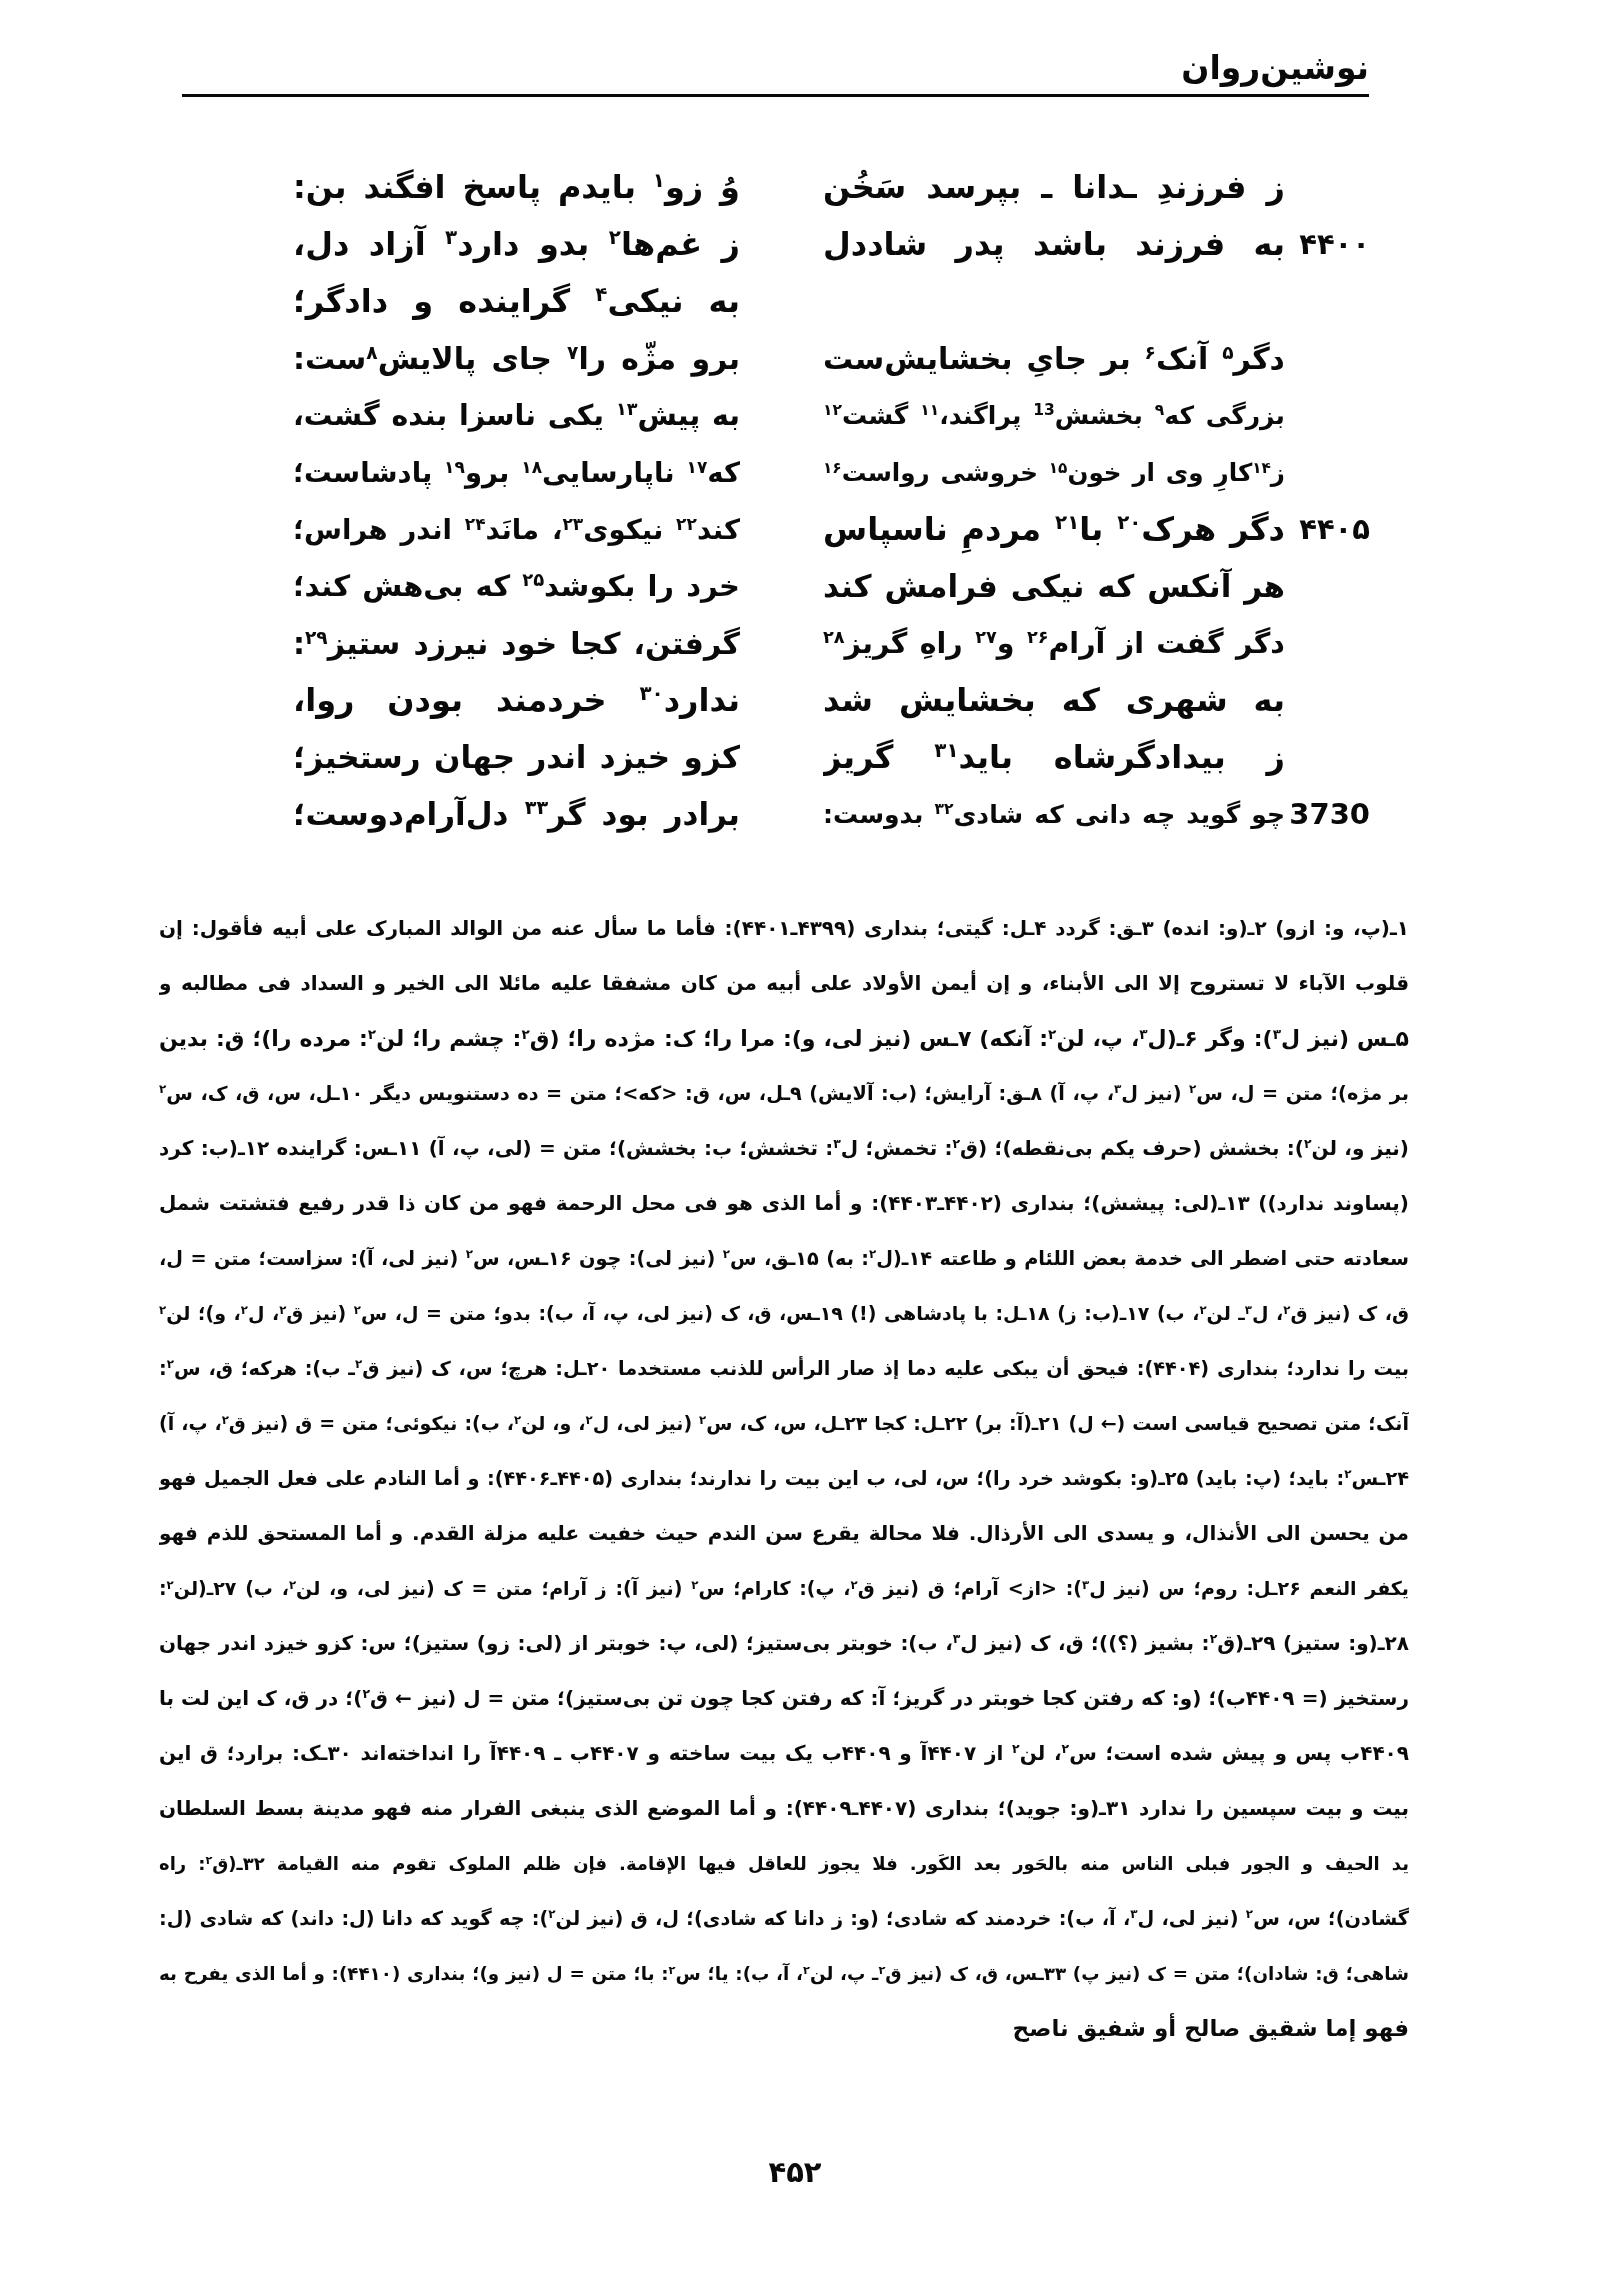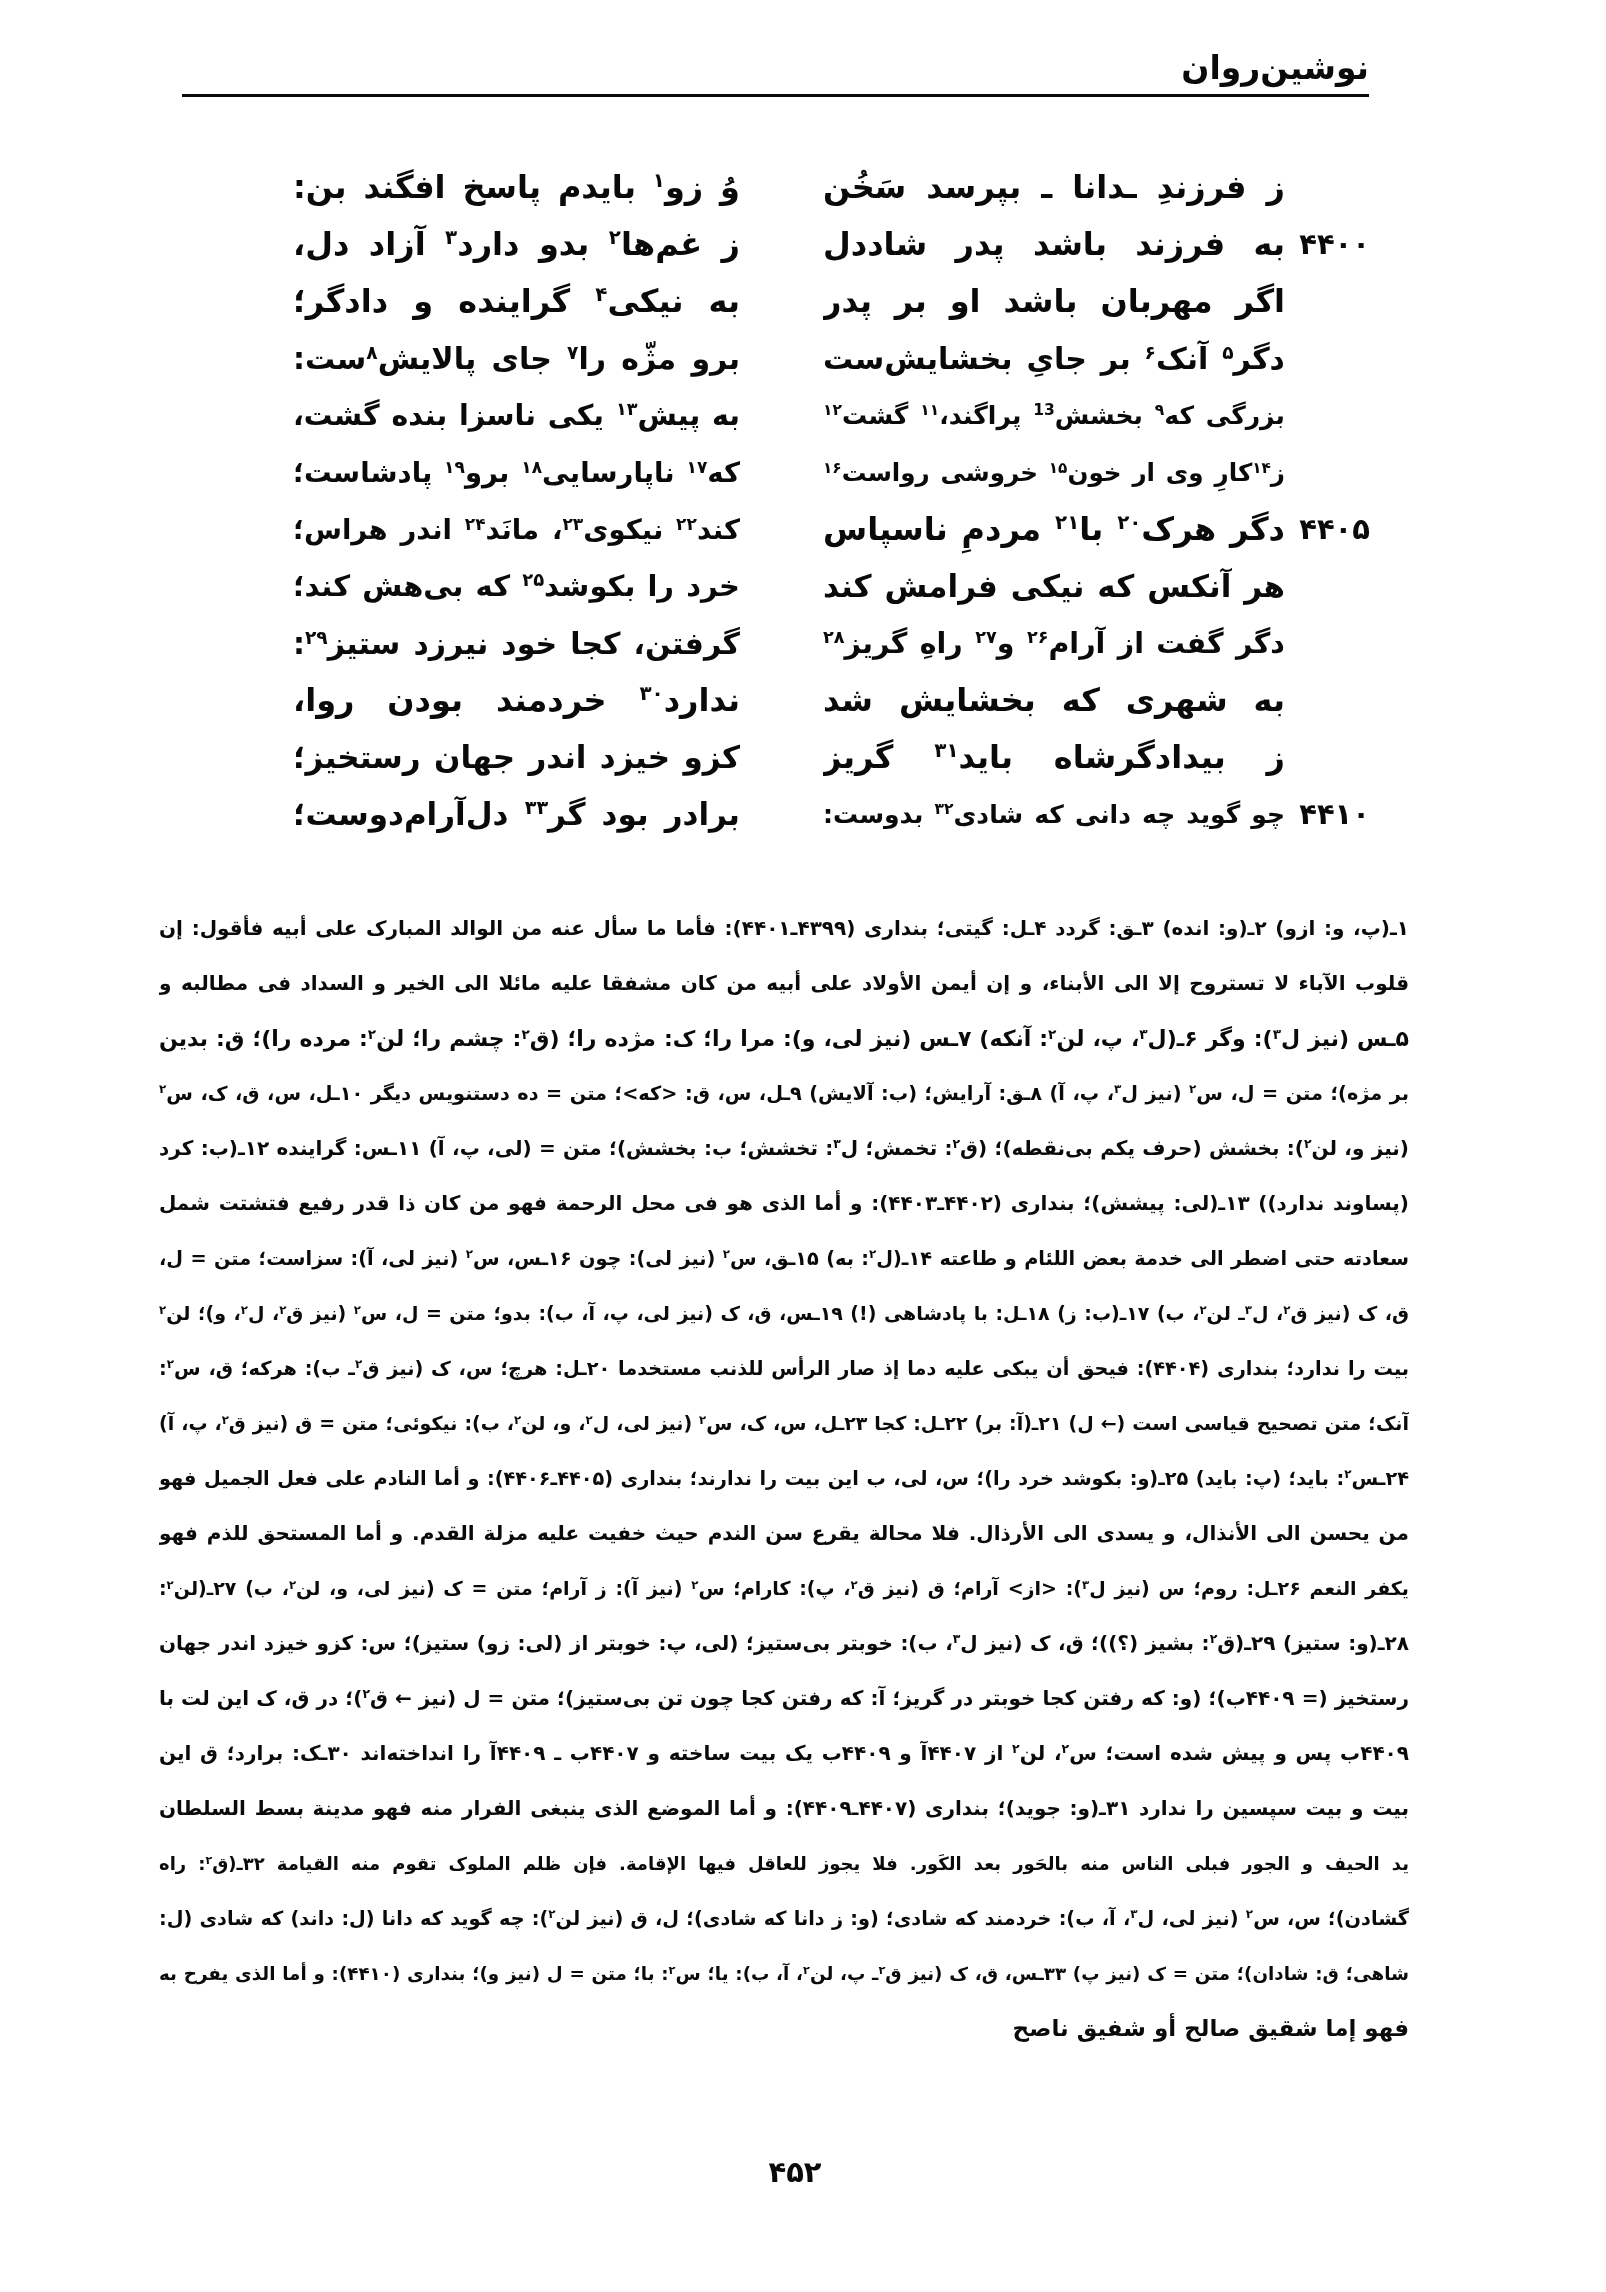--- a/index.html
+++ b/index.html
@@ -119,21 +119,20 @@
     <div class="hem hem-r fit">ز فرزندِ ـدانا ـ بپرسد سَخُن</div>
     <div class="hem hem-l fit">وُ زو<sup>۱</sup> بایدم پاسخ افگند بن:</div>
   </div>
   <div class="verse-row">
     <span class="vnum">۴۴۰۰</span>
     <div class="hem hem-r fit">به فرزند باشد پدر شاددل</div>
     <div class="hem hem-l fit">ز غم‌ها<sup>۲</sup> بدو دارد<sup>۳</sup> آزاد دل،</div>
   </div>
   <div class="verse-row">
     <span class="vnum"></span>
-    <div class="hem hem-r fit">اگر مهربان باشد او بر پدر</div>
     <div class="hem hem-l fit">به نیکی<sup>۴</sup> گراینده و دادگر؛</div>
   </div>
   <div class="verse-row">
     <span class="vnum"></span>
     <div class="hem hem-r fit" style="font-size: 30px;">دگر<sup>۵</sup> آنک<sup>۶</sup> بر جایِ بخشایش‌ست</div>
     <div class="hem hem-l fit" style="font-size: 30px;">برو مژّه را<sup>۷</sup> جای پالایش<sup>۸</sup>ست:</div>
   </div>
   <div class="verse-row">
     <span class="vnum"></span>
     <div class="hem hem-r fit" style="font-size: 25px;">بزرگی که<sup>۹</sup> بخشش<sup>13</sup> پراگند،<sup>۱۱</sup> گشت<sup>۱۲</sup></div>
@@ -163,21 +162,21 @@
     <span class="vnum"></span>
     <div class="hem hem-r fit">به شهری که بخشایش شد پادشا</div>
     <div class="hem hem-l fit">ندارد<sup>۳۰</sup> خردمند بودن روا،</div>
   </div>
   <div class="verse-row">
     <span class="vnum"></span>
     <div class="hem hem-r fit">ز بیدادگرشاه باید<sup>۳۱</sup> گریز</div>
     <div class="hem hem-l fit" style="font-size: 31px;">کزو خیزد اندر جهان رستخیز؛</div>
   </div>
   <div class="verse-row">
-    <span class="vnum">۴۴۱۰</span>
+    <span class="vnum">3730</span>
     <div class="hem hem-r fit" style="font-size: 25px;">چو گوید چه دانی که شادی<sup>۳۲</sup> بدوست:</div>
     <div class="hem hem-l fit" style="font-size: 31px;">برادر بود گر<sup>۳۳</sup> دل‌آرام‌دوست؛</div>
   </div>
 </div>
 
 <div class="footnotes">
   <div class="fn-line fit" style="font-size: 20px;">۱ـ(پ، و: ازو)  ۲ـ(و: انده)  ۳ـق: گردد  ۴ـل: گیتی؛ بنداری (۴۳۹۹ـ۴۴۰۱): فأما ما سأل عنه من الوالد المبارک علی أبیه فأقول: إن</div>
   <div class="fn-line fit" style="font-size: 20px;">قلوب الآباء لا تستروح إلا الی الأبناء، و إن أیمن الأولاد علی أبیه من کان مشفقا علیه مائلا الی الخیر و السداد فی مطالبه و مباغیه</div>
   <div class="fn-line fit" style="font-size: 22px;">۵ـس (نیز ل<sup>۳</sup>): وگر  ۶ـ(ل<sup>۳</sup>، پ، لن<sup>۲</sup>: آنکه)  ۷ـس (نیز لی، و): مرا را؛ ک: مژده را؛ (ق<sup>۲</sup>: چشم را؛ لن<sup>۲</sup>: مرده را)؛ ق: بدین مرد را؛ (ب: برو</div>
   <div class="fn-line fit" style="font-size: 19.3px;">بر مژه)؛ متن = ل، س<sup>۲</sup> (نیز ل<sup>۳</sup>، پ، آ)  ۸ـق: آرایش؛ (ب: آلایش)  ۹ـل، س، ق: &lt;که&gt;؛ متن = ده دستنویس دیگر  ۱۰ـل، س، ق، ک، س<sup>۲</sup></div>

